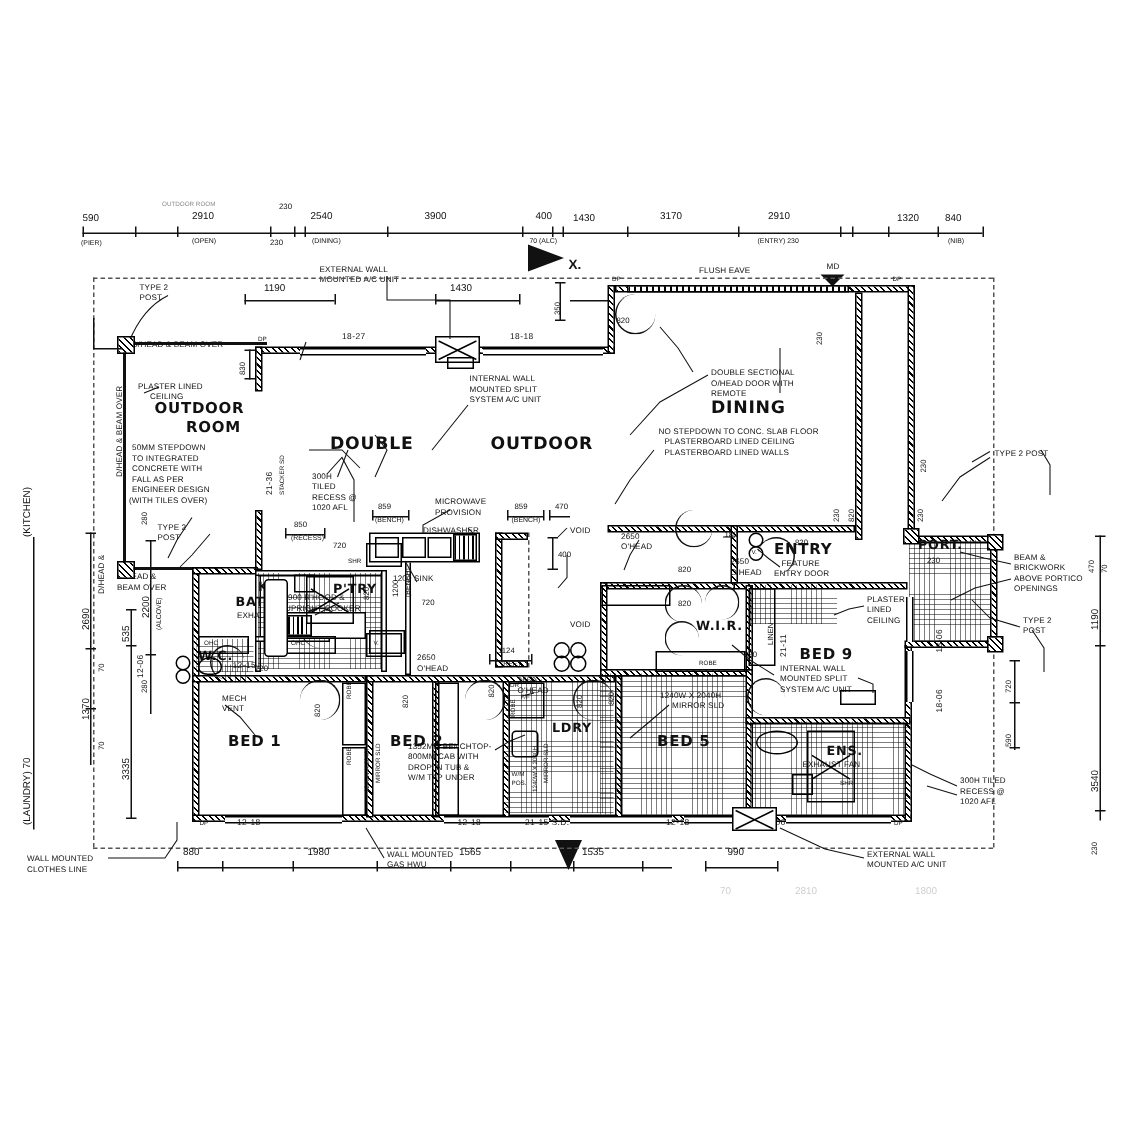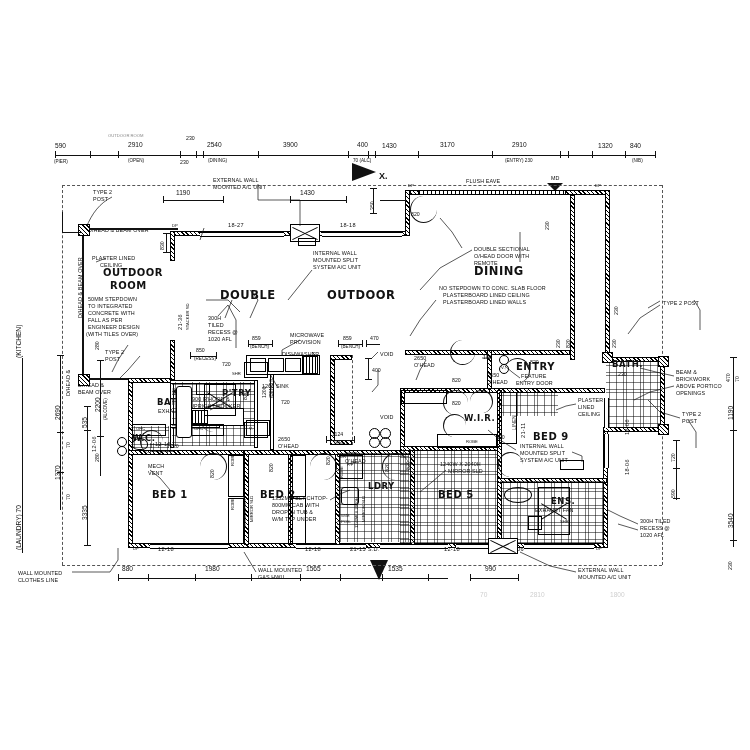--- a/index.html
+++ b/index.html
@@ -238,26 +238,26 @@
   <div class="t wintxt vert" style="left:92px;top:452px;">12-06</div>
 
   <div class="t note4" style="left:79px;top:381px;">DP</div>
   <div class="t note4" style="left:172px;top:224px;">DP</div>
   <div class="t note4" style="left:408px;top:184px;">DP</div>
   <div class="t note4" style="left:595px;top:184px;">DP</div>
   <div class="t note4" style="left:133px;top:547px;">DP</div>
   <div class="t note4" style="left:596px;top:547px;">DP</div>
 
   <div class="t room room-md" style="left:103px;top:268px;">OUTDOOR</div>
-  <div class="t room room-md" style="left:110px;top:281px;">ROOM</div>
+  <div class="t room room-md" style="left:124px;top:281px;">ROOM</div>
   <div class="t room room-lg" style="left:220px;top:290px;">DOUBLE</div>
   <div class="t room room-lg" style="left:327px;top:290px;">OUTDOOR</div>
   <div class="t room room-lg" style="left:474px;top:266px;">DINING</div>
   <div class="t room room-md" style="left:516px;top:362px;">ENTRY</div>
-  <div class="t room room-sm" style="left:612px;top:360px;">BATH.</div>
+  <div class="t room room-sm" style="left:612px;top:360px;">PORT.</div>
   <div class="t room room-sm" style="left:172px;top:388px;">KIT</div>
   <div class="t room room-sm" style="left:222px;top:389px;">P'TRY</div>
   <div class="t room room-sm" style="left:157px;top:398px;">BATH</div>
   <div class="t room room-sm" style="left:132px;top:434px;">W.C.</div>
   <div class="t room room-sm" style="left:368px;top:482px;">LDRY</div>
   <div class="t room room-sm" style="left:464px;top:414px;">W.I.R.</div>
   <div class="t room room-sm" style="left:551px;top:497px;">ENS.</div>
   <div class="t room room-md" style="left:533px;top:432px;">BED 9</div>
   <div class="t room room-md" style="left:438px;top:490px;">BED 5</div>
   <div class="t room room-md" style="left:260px;top:490px;">BED 2</div>

